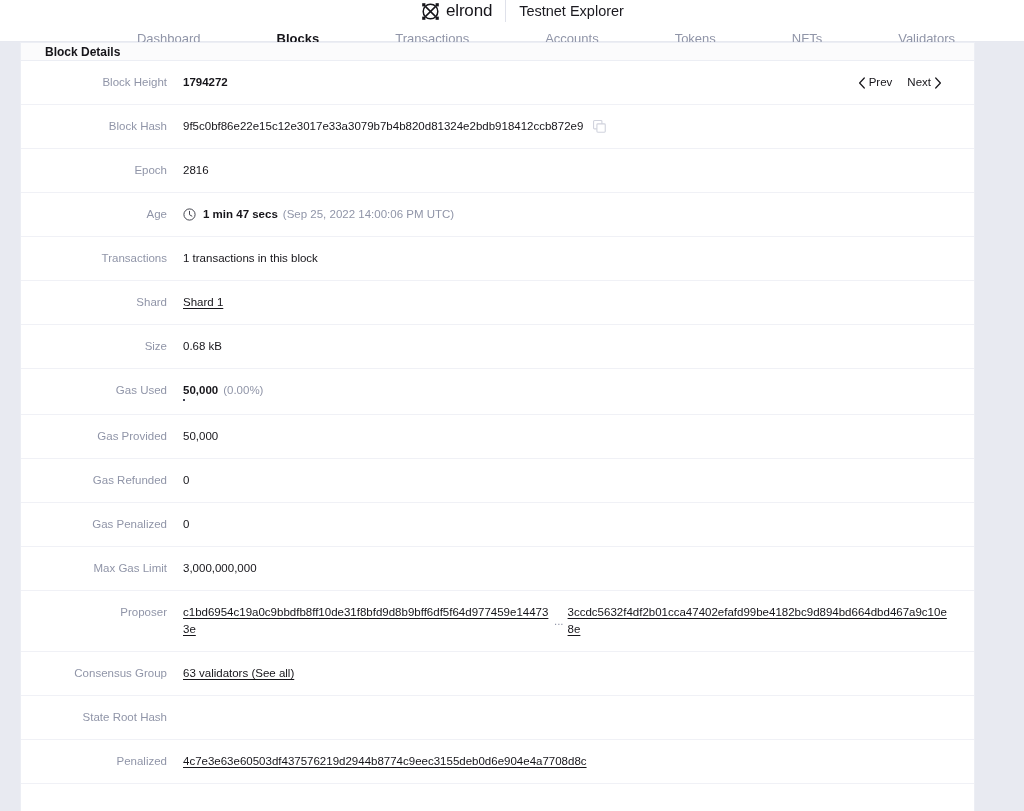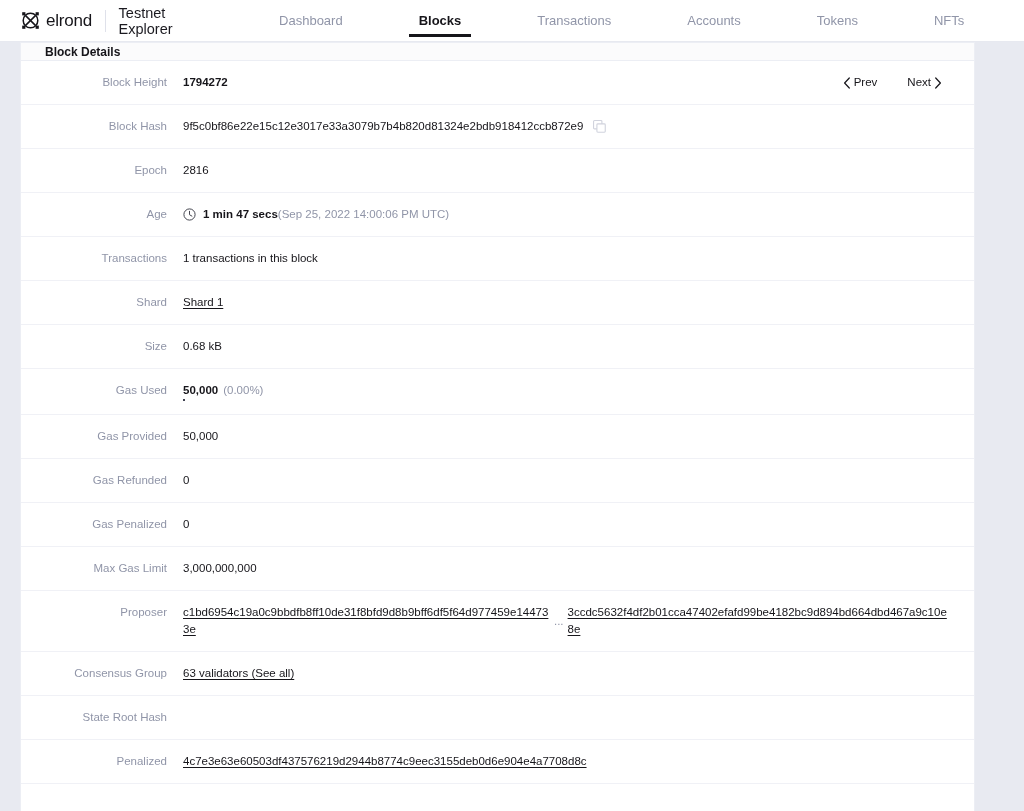--- a/index.html
+++ b/index.html
@@ -9,21 +9,21 @@
     font-family: "Liberation Sans", sans-serif;
     overflow: hidden;
   }
 
   
   .topbar {
     position: absolute; top: 0; left: 0;
     width: 1024px; height: 42px;
     background: #ffffff;
     border-bottom: 1px solid #e7e9f0;
-    display: flex; align-items: center;
+    display: flex; align-items: center; flex-direction: column;
   }
   .brand { display: flex; align-items: center; padding-left: 21px; }
   .logo-mark { width: 19px; height: 19px; position: relative; flex: none; }
   .logo-mark svg { display: block; }
   .brand-name {
     font-size: 17px; color: #16151a; letter-spacing: -0.2px;
     margin-left: 6px; font-weight: 400;
   }
   .brand-divider {
     width: 1px; height: 22px; background: #dfe1ea; margin: 0 13px;
@@ -83,21 +83,21 @@
   }
   .link-mono { word-break: break-all; }
 
   .copy-btn {
     margin-left: 10px; width: 13px; height: 13px;
     flex: none; cursor: pointer; opacity: .85;
   }
   .clock-icon { margin-right: 7px; flex: none; }
 
   .prevnext {
-    display: flex; align-items: center; gap: 30px;
+    display: flex; align-items: center; gap: 15px;
     font-size: 11.5px; color: #16151a; margin-left: auto;
     padding-right: 6px;
   }
   .pn { display: flex; align-items: center; gap: 3px; cursor: pointer; }
 
   
   .gas-wrap { display: block; width: 100%; }
   .gas-line { display: flex; align-items: baseline; }
   .progress {
     margin-top: 7px; width: 124px; height: 2px;
@@ -188,21 +188,21 @@
   </div>
 
   <div class="row">
     <div class="row-label">Age</div>
     <div class="row-value">
       <svg class="clock-icon" width="13" height="13" viewBox="0 0 13 13">
         <circle cx="6.5" cy="6.5" r="5.6" fill="none" stroke="#44454f" stroke-width="1"></circle>
         <path d="M6.5 3.3 L6.5 6.7 L8.9 8.1" fill="none" stroke="#44454f" stroke-width="1" stroke-linecap="round"></path>
       </svg>
       <span class="strong">1 min 47 secs</span>
-      <span class="muted" style="">(Sep 25, 2022 14:00:06 PM UTC)</span>
+      <span class="muted" style="margin-left:5px">(Sep 25, 2022 14:00:06 PM UTC)</span>
     </div>
   </div>
 
   <div class="row">
     <div class="row-label">Transactions</div>
     <div class="row-value">1 transactions in this block</div>
   </div>
 
   <div class="row">
     <div class="row-label">Shard</div>

